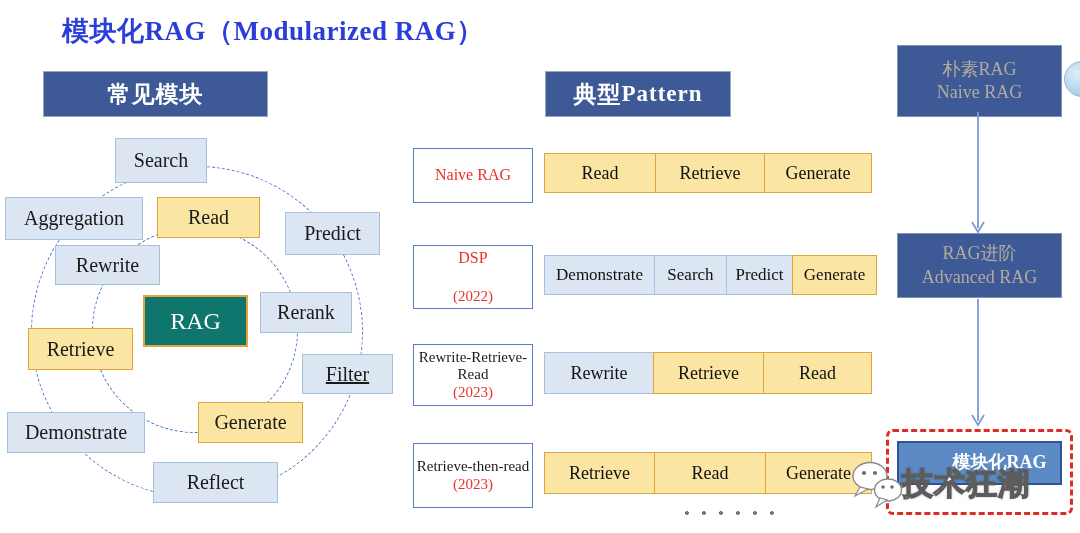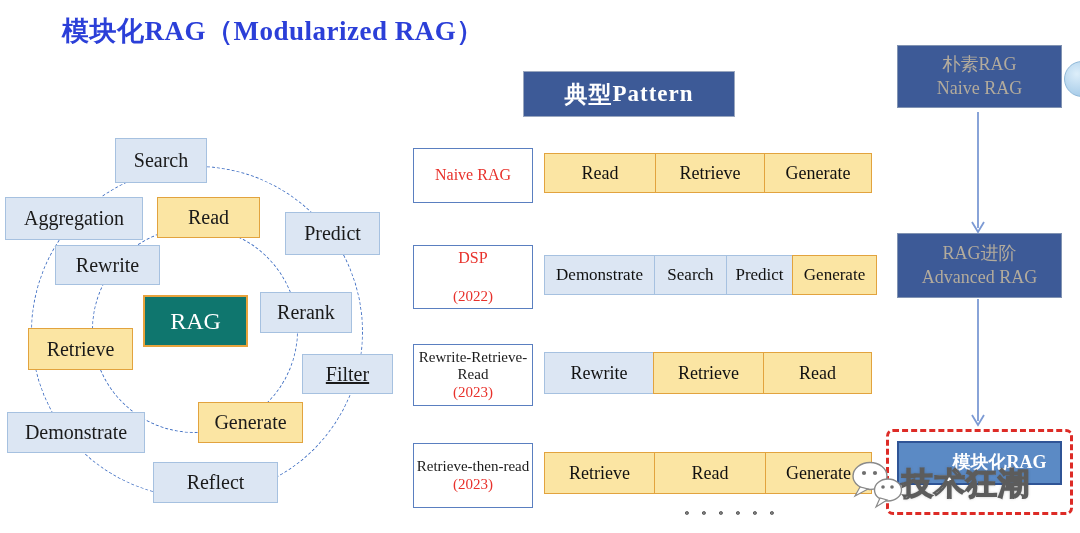--- a/index.html
+++ b/index.html
@@ -17,21 +17,21 @@
   }
   
   .section-header {
     position:absolute; background:#3d5a97; color:#ffffff;
     border:1px solid #9aa7bf;
     display:flex; align-items:center; justify-content:center;
     font-size:23px; font-weight:bold; letter-spacing:1px;
     font-family:"Liberation Sans", sans-serif;
   }
   #header-modules { left:43px; top:71px; width:225px; height:46px; }
-  #header-pattern { left:523px; top:71px; width:212px; height:46px; }
+  #header-pattern { left:545px; top:71px; width:186px; height:46px; }
   #header-pattern .serif { font-family:"Liberation Serif", serif; font-weight:bold; }
   
   .dashed-circle {
     position:absolute; border:1.5px dashed #4472c4; border-radius:50%;
   }
   #circle-outer { left:31px; top:166px; width:332px; height:332px; }
   #circle-inner { left:92px; top:227px; width:206px; height:206px; }
   
   .module-box {
     position:absolute; display:flex; align-items:center; justify-content:center;
@@ -100,20 +100,23 @@
     border:1px solid #8fb8d8;
   }
 </style>
 </head>
 <body>
 
 <div id="slide">
 
   <div id="title">模块化RAG（Modularized RAG）</div>
 
+  <div class="section-header" id="header-modules">
+    <span>常见模块</span>
+  </div>
 
   <div class="dashed-circle" id="circle-outer"></div>
   <div class="dashed-circle" id="circle-inner"></div>
 
   <div class="module-box" style="left:115px;top:138px;width:92px;height:45px;">
       <span>Search</span>
     </div>
   <div class="module-box" style="left:5px;top:197px;width:138px;height:43px;">
       <span>Aggregation</span>
     </div>
@@ -214,21 +217,21 @@
     <div class="pattern-cell" style="width:112px;">
         <span>Read</span>
       </div>
     <div class="pattern-cell" style="width:107px;">
         <span>Generate</span>
       </div>
   </div>
 
   <div id="dots">。。。。。。</div>
 
-  <div class="stage-box" style="top:45px;height:63px;">
+  <div class="stage-box" style="top:45px;height:72px;">
     <span>朴素RAG</span>
     <span>Naive RAG</span>
   </div>
 
   <svg class="down-arrow" style="top:112px;" width="20" height="122" viewBox="0 0 20 122">
     <line x1="10" y1="0" x2="10" y2="116" stroke="#7c9ad4" stroke-width="1.8"></line>
     <polyline points="4,110 10,120 16,110" fill="none" stroke="#7c9ad4" stroke-width="1.8"></polyline>
   </svg>
 
   <div class="stage-box" style="top:233px;height:65px;">

